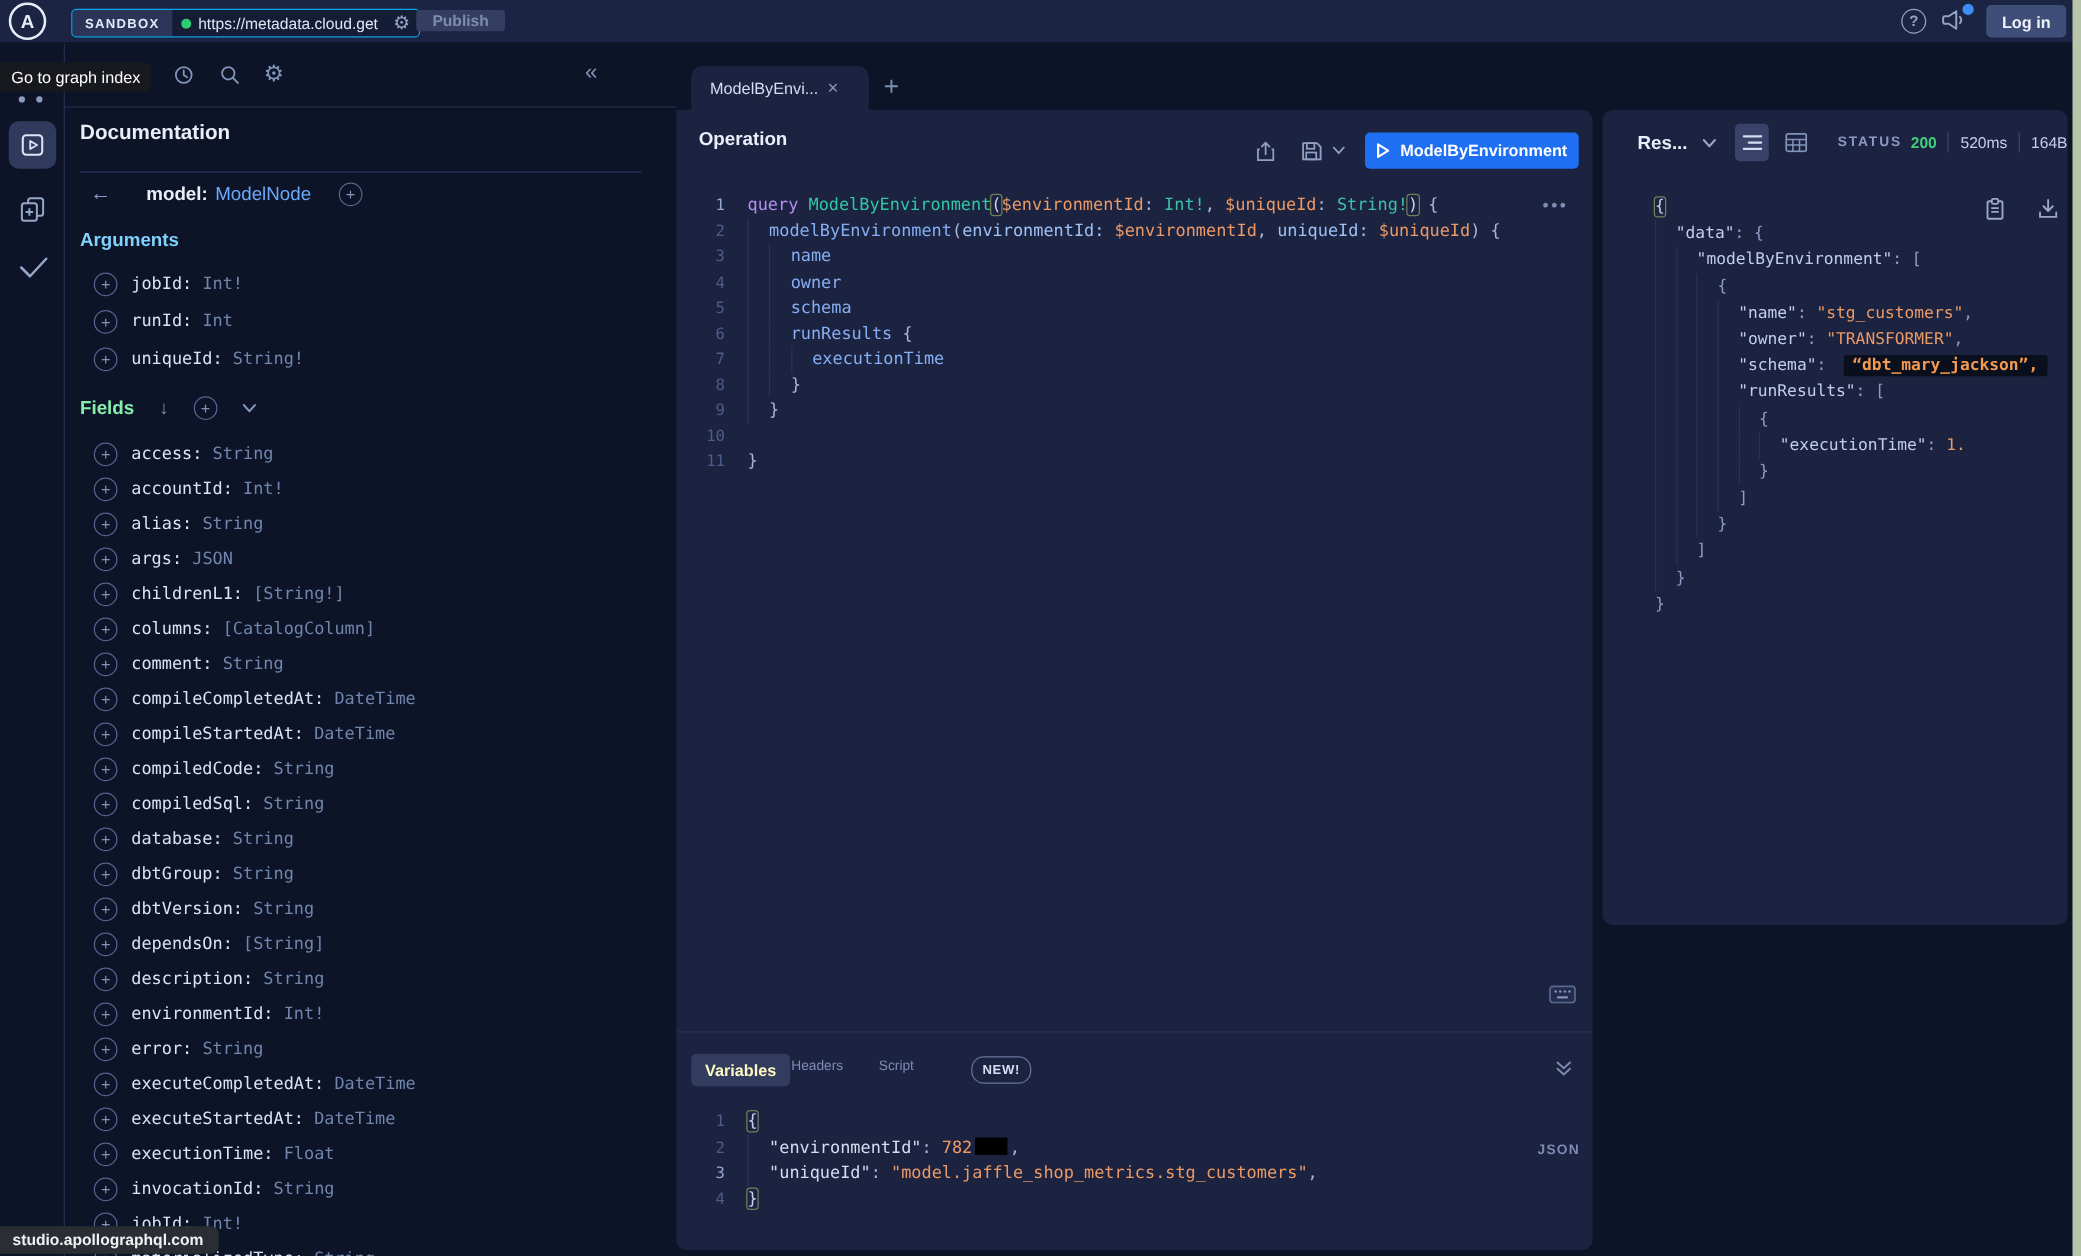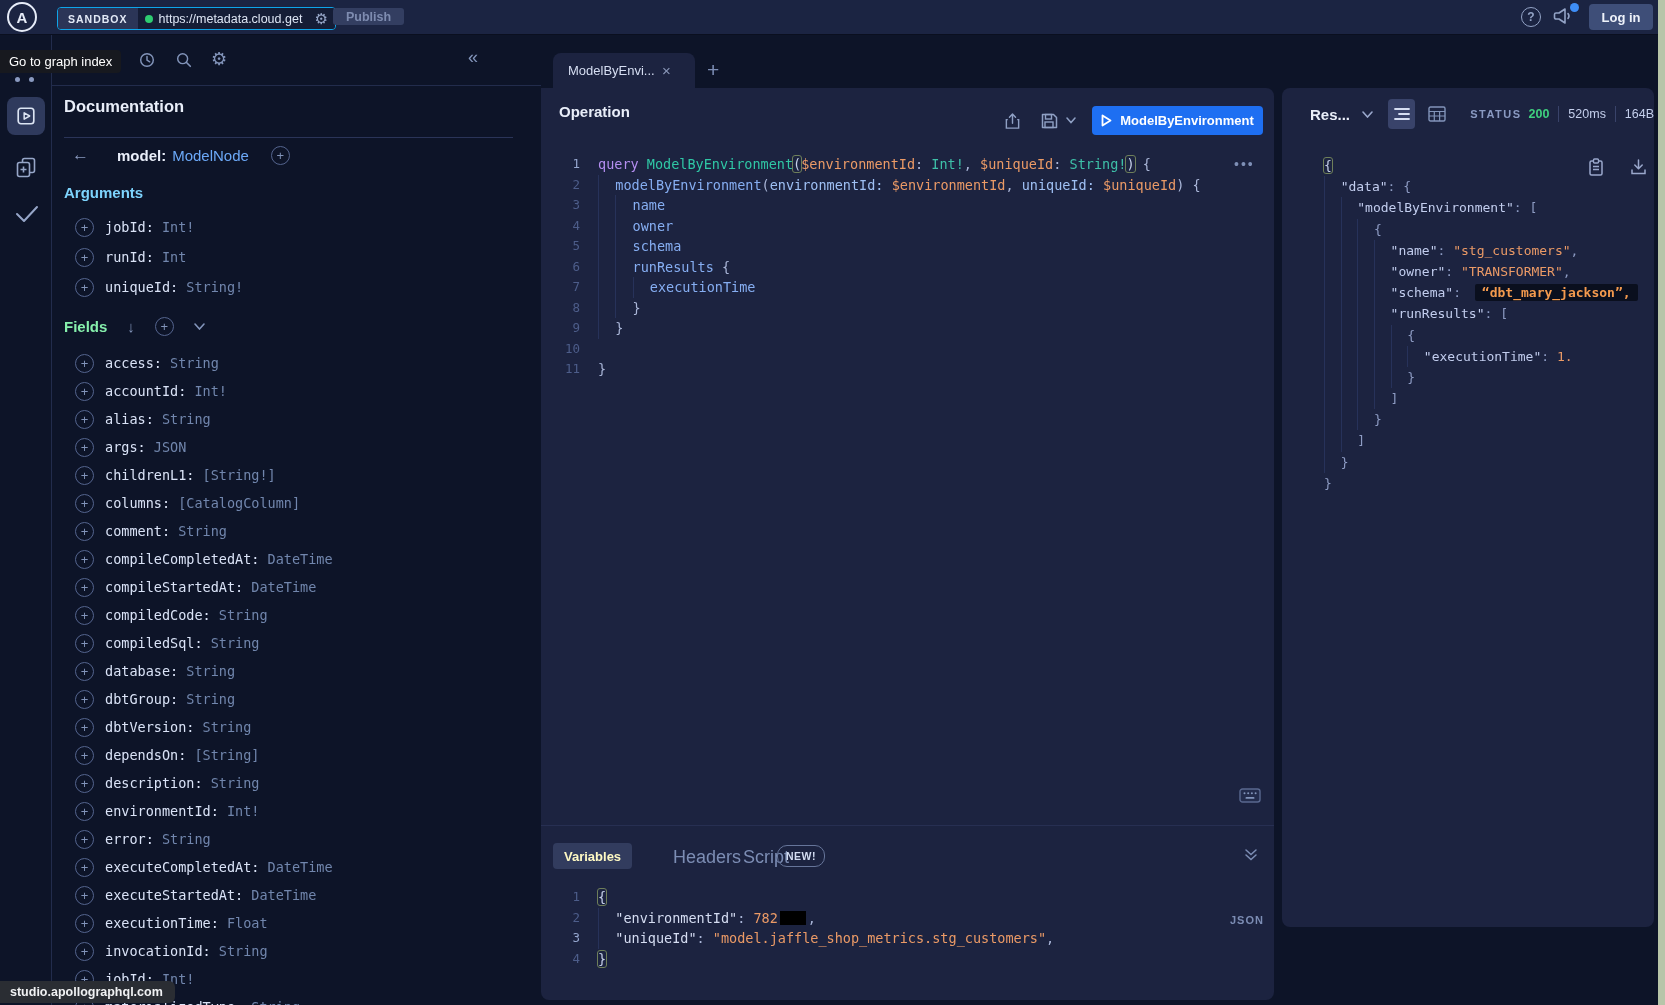--- a/index.html
+++ b/index.html
@@ -72,21 +72,21 @@
 
   
   .tab-active{position:absolute;left:553px;top:53px;width:142px;height:35px;background:#1c2340;
         border-radius:8px 8px 0 0;display:flex;align-items:center;z-index:10;}
   .tab-label{font-size:13px;color:#d6def2;margin-left:15px;white-space:nowrap;overflow:hidden;width:92px;}
   .tab-x{color:#8a97b8;font-size:15px;margin-left:2px;}
   .tab-plus{position:absolute;left:707px;top:58px;color:#7c8db4;font-size:21px;z-index:10;}
 
   
   .op-card{position:absolute;left:541px;top:88px;width:733px;height:912px;background:#1c2340;border-radius:8px;border-top-left-radius:0;}
-  .res-card{position:absolute;left:1282px;top:88px;width:372px;height:839px;background:#1c2340;border-radius:8px;}
+  .res-card{position:absolute;left:1282px;top:88px;width:372px;height:652px;background:#1c2340;border-radius:8px;}
 
   .op-header{position:absolute;left:0;top:0;width:100%;height:52px;}
   .op-title{position:absolute;left:18px;top:15px;font-size:15px;font-weight:bold;color:#e9eef9;}
   .op-ico{position:absolute;top:24px;color:#8fa0c4;}
   .run-btn{position:absolute;left:551px;top:18px;width:171px;height:29px;background:#1e6ff2;border-radius:4px;
         display:flex;align-items:center;justify-content:center;gap:8px;color:#fff;font-size:13px;font-weight:bold;}
 
   
   .editor{position:absolute;left:0;top:52px;right:0;font-family:"DejaVu Sans Mono",monospace;font-size:13.5px;}
   .code-line{display:flex;height:20.5px;line-height:20.5px;}
@@ -106,21 +106,21 @@
   .tk-hl{background:#0a0f1e;color:#f49a4e;font-weight:bold;padding:1px 7px;margin-left:6px;border-radius:2px;}
   .res-code .tk-key{color:#c2cdee;} .res-code .tk-pn{color:#8e9cc4;}
 
   .more-dots{position:absolute;left:693px;top:68px;color:#7e8fb6;font-size:14px;letter-spacing:2px;}
   .kbd-badge{position:absolute;left:698px;top:700px;}
 
   
   .vars{position:absolute;left:0;top:737px;width:100%;height:175px;border-top:1px solid #272f52;box-sizing:border-box;}
   .vars-tab-active{position:absolute;left:12px;top:17px;height:26px;padding:0 11px;background:#323c5e;border-radius:4px;
         display:flex;align-items:center;color:#fef9c3;font-size:13px;font-weight:bold;}
-  .vars-tab{position:absolute;top:21px;color:#7c8db4;font-size:18px;padding-left:40px;}
+  .vars-tab{position:absolute;top:21px;color:#7c8db4;font-size:11px;}
   .new-badge{position:absolute;left:212px;top:19px;height:20px;padding:0 8px;border:1px solid #66759a;border-radius:10px;
         display:flex;align-items:center;color:#d4ddf2;font-size:10.5px;font-weight:bold;letter-spacing:.5px;margin-left:24px;}
   .dblchev{position:absolute;left:703px;top:22px;color:#7c8db4;}
   .json-label{position:absolute;left:689px;top:88px;color:#7c8db4;font-size:11px;font-weight:bold;letter-spacing:1px;}
   .vars-code{position:absolute;left:0;top:61px;right:0;font-family:"DejaVu Sans Mono",monospace;font-size:13.5px;}
 
   
   .res-header{position:absolute;left:0;top:0;width:100%;height:52px;display:flex;align-items:center;}
   .res-title{font-size:15px;font-weight:bold;color:#e9eef9;margin-left:28px;}
   .res-chev{color:#9aa8cc;margin-left:12px;}

